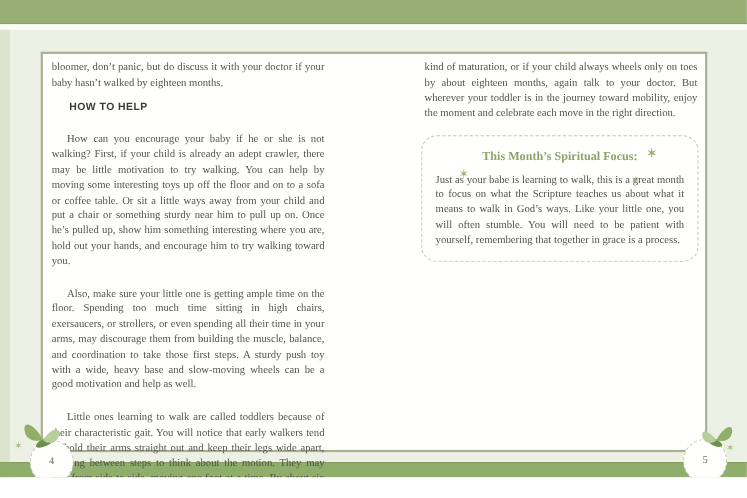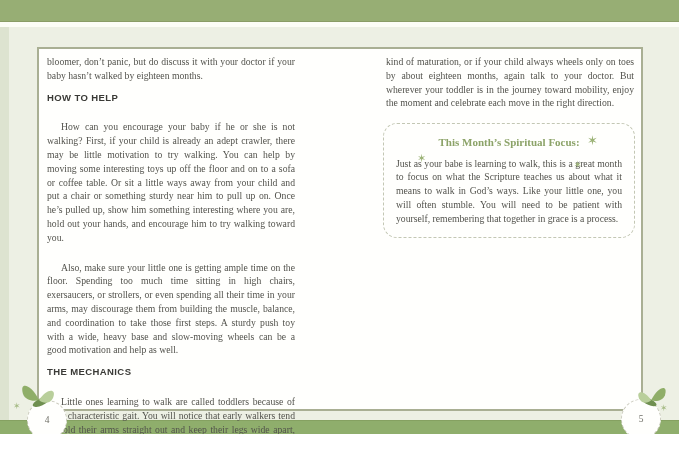--- a/index.html
+++ b/index.html
@@ -23,21 +23,21 @@
     box-sizing:border-box; background:#fffffd; border:2px solid #a9af93; z-index:1;
   }
   .col { position:absolute; top:6px; width:248px;
          font-size:9.7px; line-height:13.8px; color:#52524c; text-align:justify; }
   .col-left  { left:8px; }
   .col-right { left:347px; }
   .col p { margin:0; }
   .col p.ind { text-indent:14px;margin-top:16px; }
   h3.sec {
     font-family:"Liberation Sans", sans-serif; font-size:9.5px; font-weight:700;
-    letter-spacing:0.4px; color:#3a3a36; margin:8px 0 4px 0;
+    letter-spacing:0.4px; color:#3a3a36; margin:8px 0 4px 16px;
   }
 
   .focus-box {
     position:relative; margin:13px 0 0 -3px; width:252px; box-sizing:border-box;
     border:1px dashed #c3c7b4; border-radius:14px; padding:10px 12px 11px 12px;
   }
   .focus-title { text-align:center; color:#8ca368; font-weight:700;
                  font-size:11px; line-height:16.5px; margin:0 0 6px 0; }
   .focus-body { text-align:justify; margin:0; }
   .star { position:absolute; color:#9cb377; font-family:"DejaVu Sans", sans-serif; line-height:1; }
@@ -77,21 +77,20 @@
   <div class="strip-bottom"></div>
   <div class="bar-bottom"></div>
 
   <div class="page">
 
     <div class="col col-left">
       <p>bloomer, don’t panic, but do discuss it with your doctor if your baby hasn’t walked by eighteen months.</p>
       <h3 class="sec">HOW TO HELP</h3>
       <p class="ind">How can you encourage your baby if he or she is not walking? First, if your child is already an adept crawler, there may be little motivation to try walking. You can help by moving some interesting toys up off the floor and on to a sofa or coffee table. Or sit a little ways away from your child and put a chair or something sturdy near him to pull up on. Once he’s pulled up, show him something interesting where you are, hold out your hands, and encourage him to try walking toward you.</p>
       <p class="ind">Also, make sure your little one is getting ample time on the floor. Spending too much time sitting in high chairs, exersaucers, or strollers, or even spending all their time in your arms, may discourage them from building the muscle, balance, and coordination to take those first steps. A sturdy push toy with a wide, heavy base and slow-moving wheels can be a good motivation and help as well.</p>
-      <h3 class="sec">THE MECHANICS</h3>
       <p class="ind">Little ones learning to walk are called toddlers because of their characteristic gait. You will notice that early walkers tend to hold their arms straight out and keep their legs wide apart, pausing between steps to think about the motion. They may jerk from side to side, moving one foot at a time. By about six months after they begin walking, this hesitating gait begins to mature into a more controlled movement. Their hands will be at their side, their feet closer together, and they will move their feet in a way that looks more natural—heel to toe. If you don’t see this</p>
     </div>
 
     <div class="col col-right">
       <p>kind of maturation, or if your child always wheels only on toes by about eighteen months, again talk to your doctor. But wherever your toddler is in the journey toward mobility, enjoy the moment and celebrate each move in the right direction.</p>
       <div class="focus-box">
         <span class="star s1">✶</span>
         <span class="star s2">✶</span>
         <span class="star s3">✶</span>
         <div class="focus-title">

